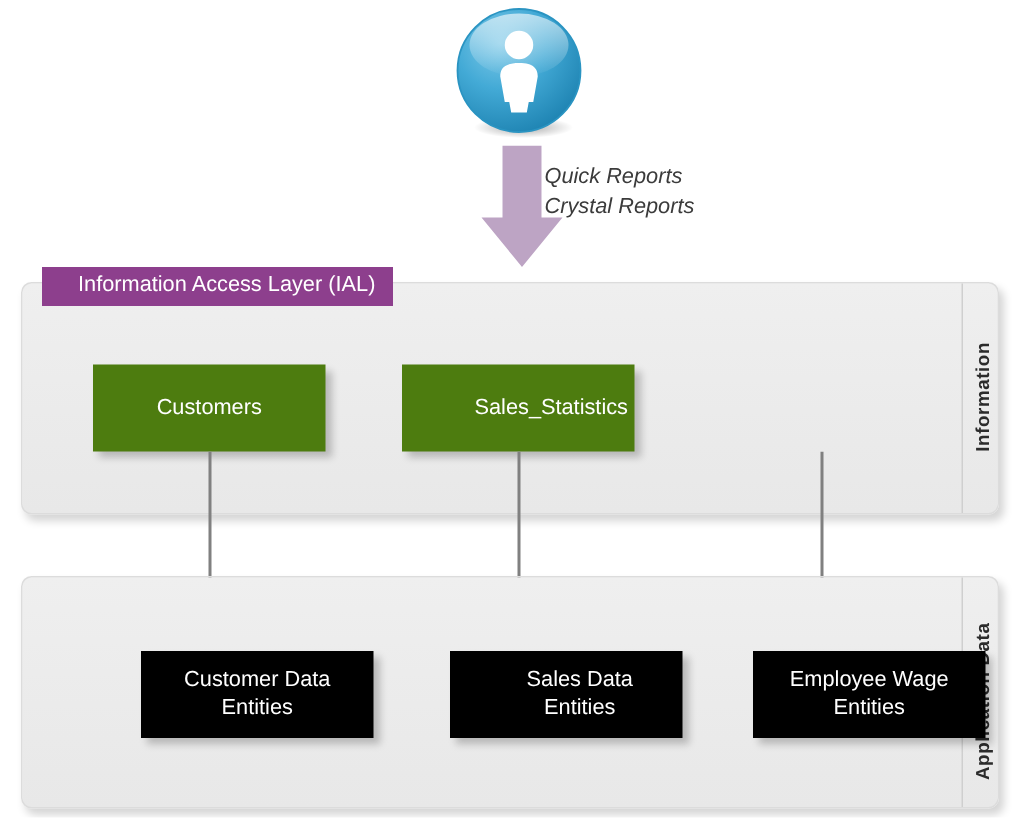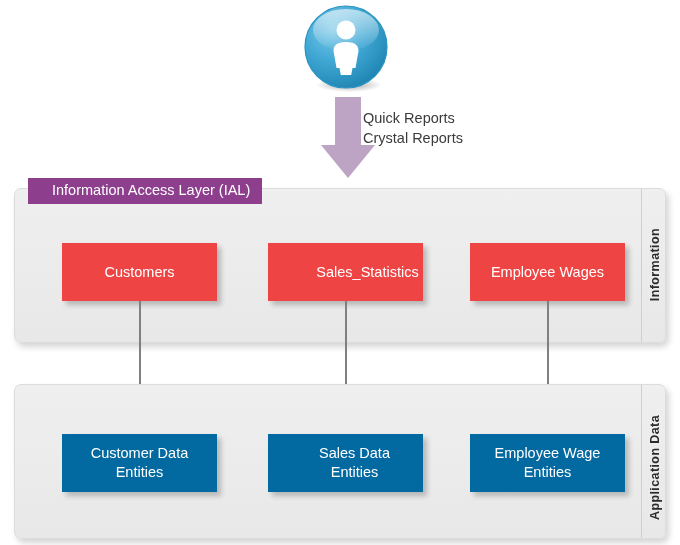--- a/index.html
+++ b/index.html
@@ -39,20 +39,21 @@
 
   
   .arrow-caption {
     position: absolute;
     left: 363px;
     top: 108px;
     font-size: 14.5px;
     color: #3b3b3b;
     line-height: 20px;
     white-space: nowrap;
+    font-style: italic;
   }
 
   
   .panel {
     position: absolute;
     background: linear-gradient(to bottom, #efefef 0%, #ebebeb 55%, #e8e8e8 100%);
     border: 1px solid #dcdcdc;
     border-radius: 7px;
     box-shadow: 3px 4px 6px rgba(0,0,0,0.17);
     box-sizing: border-box;
@@ -132,22 +133,22 @@
     display: flex;
     align-items: center;
     justify-content: center;
     text-align: center;
     color: #ffffff;
     font-size: 14.5px;
     line-height: 19px;
     box-shadow: 4px 4px 5px rgba(0,0,0,0.22);
     box-sizing: border-box;
   }
-  .node.green { background: #ef4444; }
-  .node.orange { background: #0369a1; }
+  .node.green { background: #4d7c0f; }
+  .node.orange { background: #000000; margin-left: 32px; }
 
   .node-ial { width: 155px; height: 58px; top: 243px; }
   .node-ifs { width: 155px; height: 58px; top: 434px; }
 
   #node-customers        { left: 62px; }
   #node-sales-statistics { left: 268px; padding-left: 44px; }
   #node-employee-wages   { left: 470px; }
   #node-customer-data    { left: 62px; }
   #node-sales-data       { left: 268px; padding-left: 18px; }
   #node-employee-wage    { left: 470px; }
@@ -205,21 +206,20 @@
     <div>Crystal Reports</div>
   </div>
 
   <div class="panel" id="panel-ial"></div>
   <div class="side-divider" id="divider-ial"></div>
   <div class="side-label" id="side-information">Information</div>
   <div class="layer-tab" id="tab-ial">Information Access Layer (IAL)</div>
 
   <div class="node green node-ial" id="node-customers">Customers</div>
   <div class="node green node-ial" id="node-sales-statistics">Sales_Statistics</div>
-  <div class="node green node-ial" id="node-employee-wages">Employee Wages</div>
 
   <div class="connector" id="connector-1">
     <svg width="16" height="136" viewBox="0 0 16 136">
       <line x1="8" y1="0" x2="8" y2="122" stroke="#808080" stroke-width="2"></line>
       <path d="M 8 133 L 1.5 119 L 14.5 119 Z" fill="#808080"></path>
     </svg>
   </div>
   <div class="connector" id="connector-2">
     <svg width="16" height="136" viewBox="0 0 16 136">
       <line x1="8" y1="0" x2="8" y2="122" stroke="#808080" stroke-width="2"></line>

